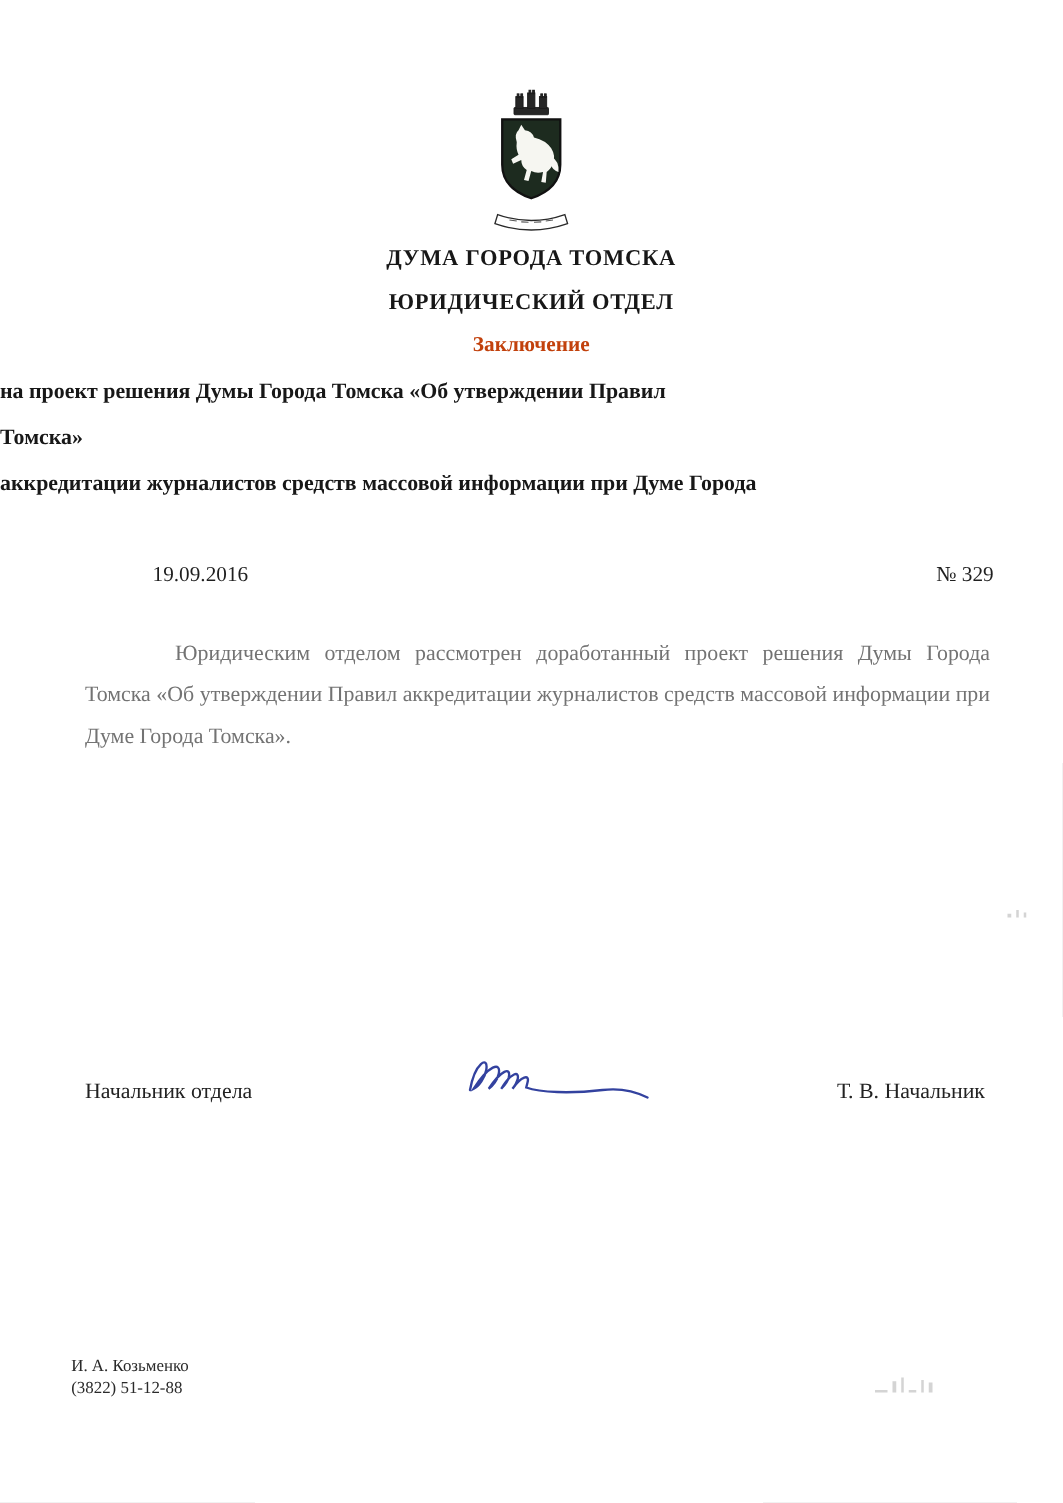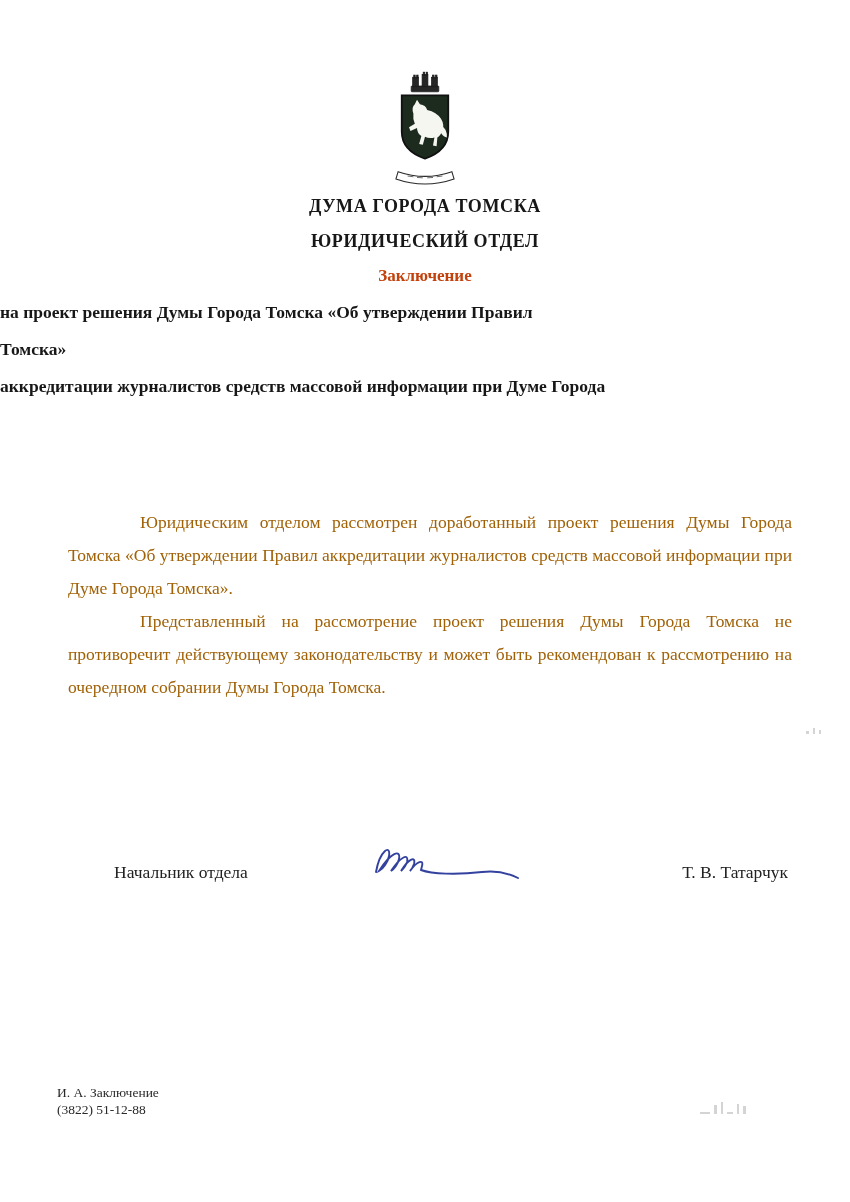--- a/index.html
+++ b/index.html
@@ -76,37 +76,37 @@
 
   
   .body-text {
     position: absolute;
     top: 506px;
     left: 68px;
     right: 58px;
     font-size: 17.5px;
     line-height: 33px;
     text-align: justify;
-    color: #a16207;
+    color: #737373;
   }
   .body-text p {
     margin: 0;
     text-indent: 72px;
   }
 
   
   .sig-row {
     position: absolute;
     top: 862px;
     left: 68px;
     right: 62px;
     font-size: 17.5px;
     color: #222222;
   }
-  .sig-position { position: absolute; left: 0; top: 0; margin-left: 46px; }
+  .sig-position { position: absolute; left: 0; top: 0; }
   .sig-name { position: absolute; right: 0; top: 0; }
   .sig-scribble {
     position: absolute;
     left: 292px;
     top: -24px;
     width: 185px;
     height: 52px;
   }
   .sig-scribble svg { width: 100%; height: 100%; display: block; }
 
@@ -193,24 +193,27 @@
   <div class="org-line org1">ДУМА ГОРОДА ТОМСКА</div>
   <div class="org-line org2">ЮРИДИЧЕСКИЙ ОТДЕЛ</div>
   <div class="doctype">Заключение</div>
 
   <div class="subject">
     <div>на проект решения Думы Города Томска «Об утверждении Правил</div>
     <div>Томска»</div>
     <div>аккредитации журналистов средств массовой информации при Думе Города</div>
   </div>
 
+  <div class="meta-row">
+    <span class="meta-date">19.09.2016</span>
+    <span class="meta-number">№ 329</span>
+  </div>
 
   <div class="body-text">
     <p>Юридическим отделом рассмотрен доработанный проект решения Думы Города Томска «Об утверждении Правил аккредитации журналистов средств массовой информации при Думе Города Томска».</p>
-    <p>Представленный на рассмотрение проект решения Думы Города Томска не противоречит действующему законодательству и может быть рекомендован к рассмотрению на очередном собрании Думы Города Томска.</p>
   </div>
 
   <div class="sig-row">
     <span class="sig-position">Начальник отдела</span>
     <span class="sig-scribble">
       <svg viewBox="0 0 185 52" xmlns="http://www.w3.org/2000/svg">
         <path d="M16 34
                  C20 12 31 6 29 18
                  C28 24 23 31 19 33
                  C31 14 41 11 39 21
@@ -218,24 +221,24 @@
                  C41 18 49 15 47 24
                  C46 28 43 31 41 33
                  C49 20 56 18 54 26
                  C53 29 51 32 50 33
                  C57 23 64 21 62 28
                  L61 32
                  C72 36 96 37 122 34
                  C138 32 150 36 158 40" fill="none" stroke="#33429f" stroke-width="1.9" stroke-linecap="round"></path>
       </svg>
     </span>
-    <span class="sig-name">Т. В. Татарчук</span>
+    <span class="sig-name">Т. В. Начальник</span>
   </div>
 
   <div class="footer">
-    <div>И. А. Заключение</div>
+    <div>И. А. Козьменко</div>
     <div>(3822) 51-12-88</div>
   </div>
 
   <div class="artifact artifact-a"><i></i><i></i><i></i></div>
   <div class="artifact artifact-b"><i></i><i></i><i></i><i></i><i></i><i></i></div>
 
 </div>
 
 </body></html>

